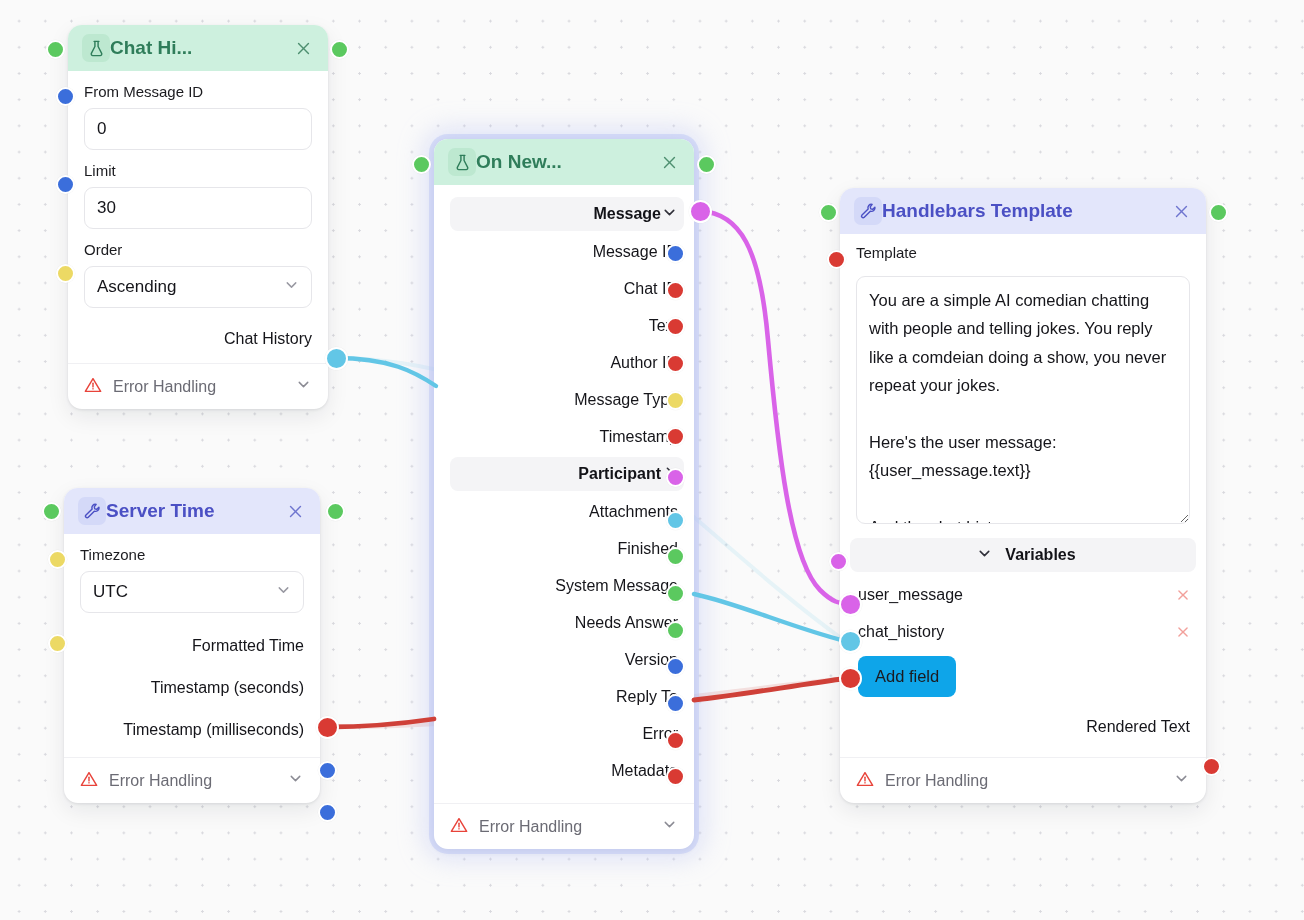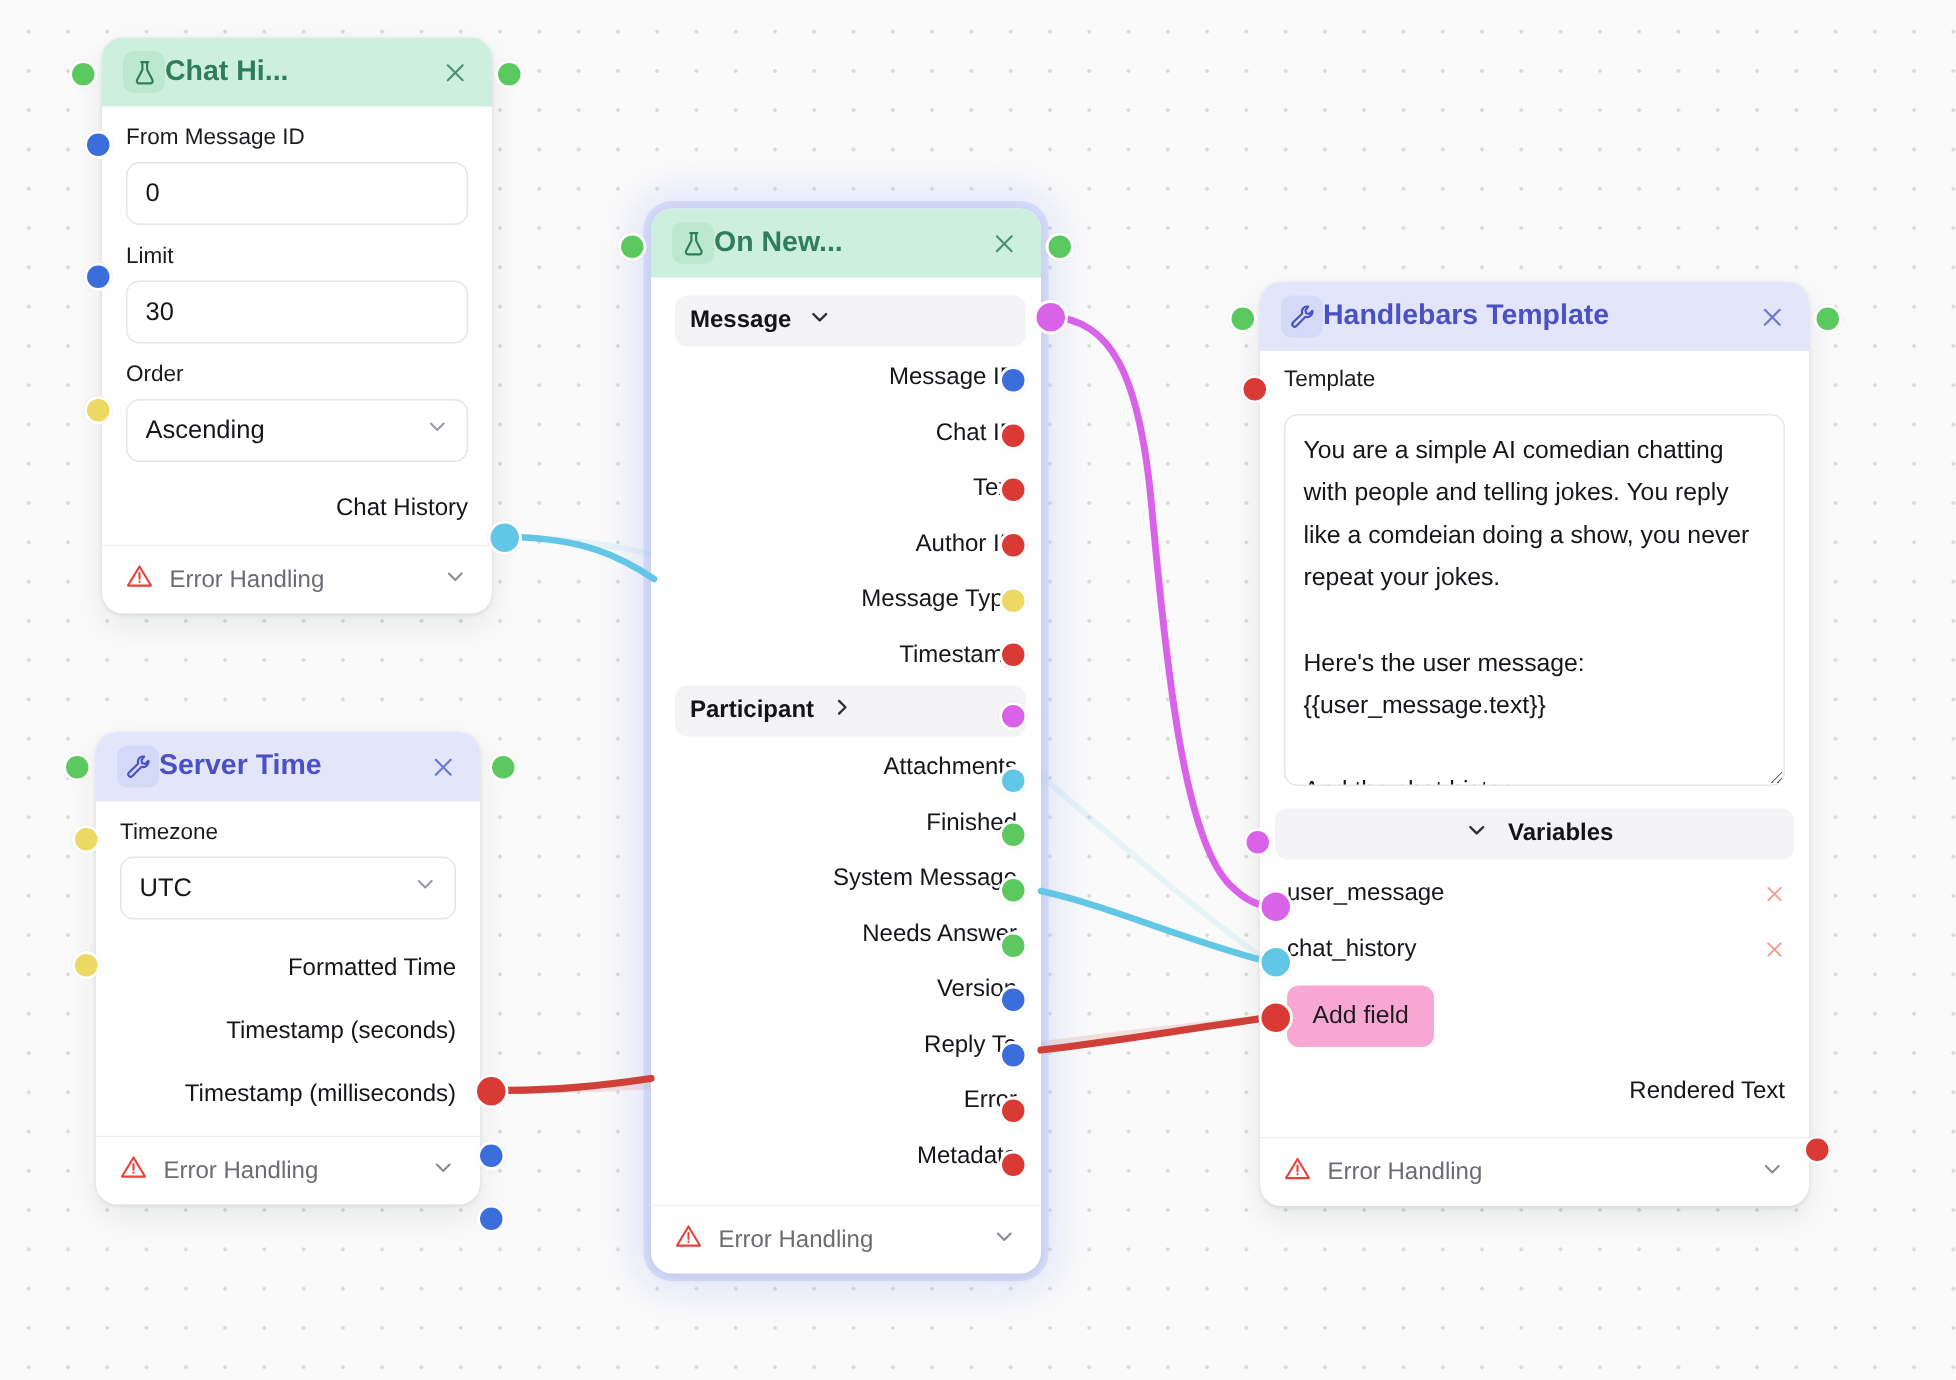--- a/index.html
+++ b/index.html
@@ -72,21 +72,21 @@
     position: absolute; right: 12px; top: 50%; transform: translateY(-50%);
     pointer-events: none;
   }
 
   .port-row {
     display: flex; align-items: center; justify-content: flex-end;
     height: 37px; padding: 0 16px;
     font-size: 16px; color: #15151a; font-weight: 500;
   }
   .group-row {
-    display: flex; align-items: center; gap: 10px;
+    display: flex; align-items: center; justify-content: flex-end; 
     height: 34px; margin: 2px 10px 2px 16px; padding: 0 6px 0 10px;
     background: #f4f4f6; border-radius: 8px;
     font-size: 16px; font-weight: 700; color: #131318;
     cursor: pointer;
   }
   .group-row.leftish { justify-content: center; }
   .group-row .lbl { }
 
   .err-footer {
     display: flex; align-items: center; gap: 11px;
@@ -110,21 +110,21 @@
 
   .var-row {
     display: flex; align-items: center;
     height: 37px; padding: 0 14px 0 18px;
     font-size: 16px; color: #15151a; font-weight: 500;
   }
   .var-row .vname { flex: 1 1 auto; }
   .var-x { width: 18px; height: 18px; display: flex; align-items: center; justify-content: center; cursor: pointer; }
   .addfield-wrap { padding: 6px 0 10px 18px; }
   .add-field-btn {
-    background: #f9a8d4; border: none; border-radius: 8px;
+    background: #0ea5e9; border: none; border-radius: 8px;
     font-family: inherit; font-size: 16.5px; color: #1b1b20;
     padding: 11px 17px; cursor: pointer;
   }
 
   
   .dot {
     position: absolute; border-radius: 50%;
     border: 2.5px solid #ffffff;
     z-index: 7; cursor: crosshair;
     box-shadow: 0 0 0 0.5px rgba(0,0,0,0.04);

